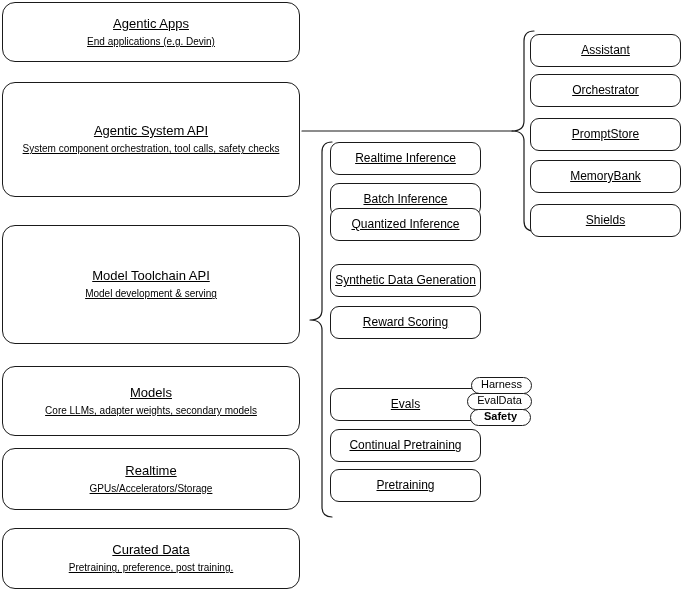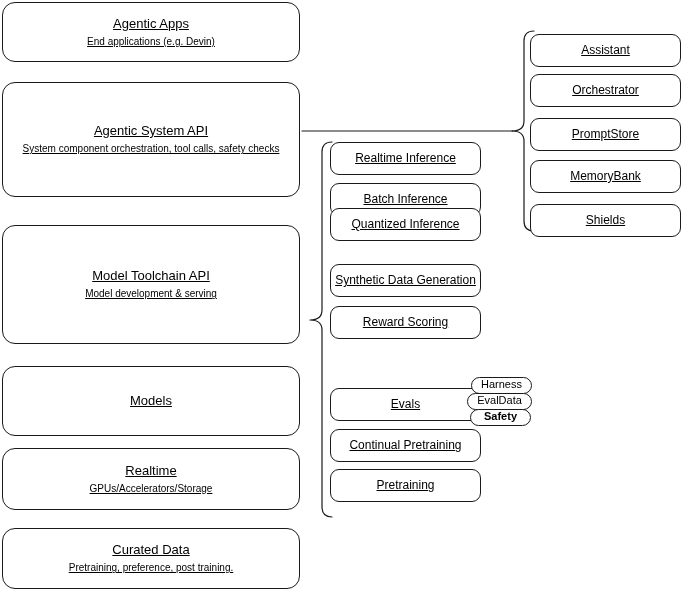--- a/index.html
+++ b/index.html
@@ -134,20 +134,21 @@
     <div class="layer-sub">System component orchestration, tool calls, safety checks</div>
   </div>
 
   <div class="node layer-node" style="left:2px; top:225px; width:298px; height:119px;">
     <div class="layer-title">Model Toolchain API</div>
     <div class="layer-sub">Model development &amp; serving</div>
   </div>
 
   <div class="node layer-node" style="left:2px; top:366px; width:298px; height:70px;">
     <div class="layer-title">Models</div>
+    <div class="layer-sub">Core LLMs, adapter weights, secondary models</div>
   </div>
 
   <div class="node layer-node" style="left:2px; top:448px; width:298px; height:62px;">
     <div class="layer-title">Realtime</div>
     <div class="layer-sub">GPUs/Accelerators/Storage</div>
   </div>
 
   <div class="node layer-node" style="left:2px; top:528px; width:298px; height:61px;">
     <div class="layer-title">Curated Data</div>
     <div class="layer-sub">Pretraining, preference, post training.</div>

